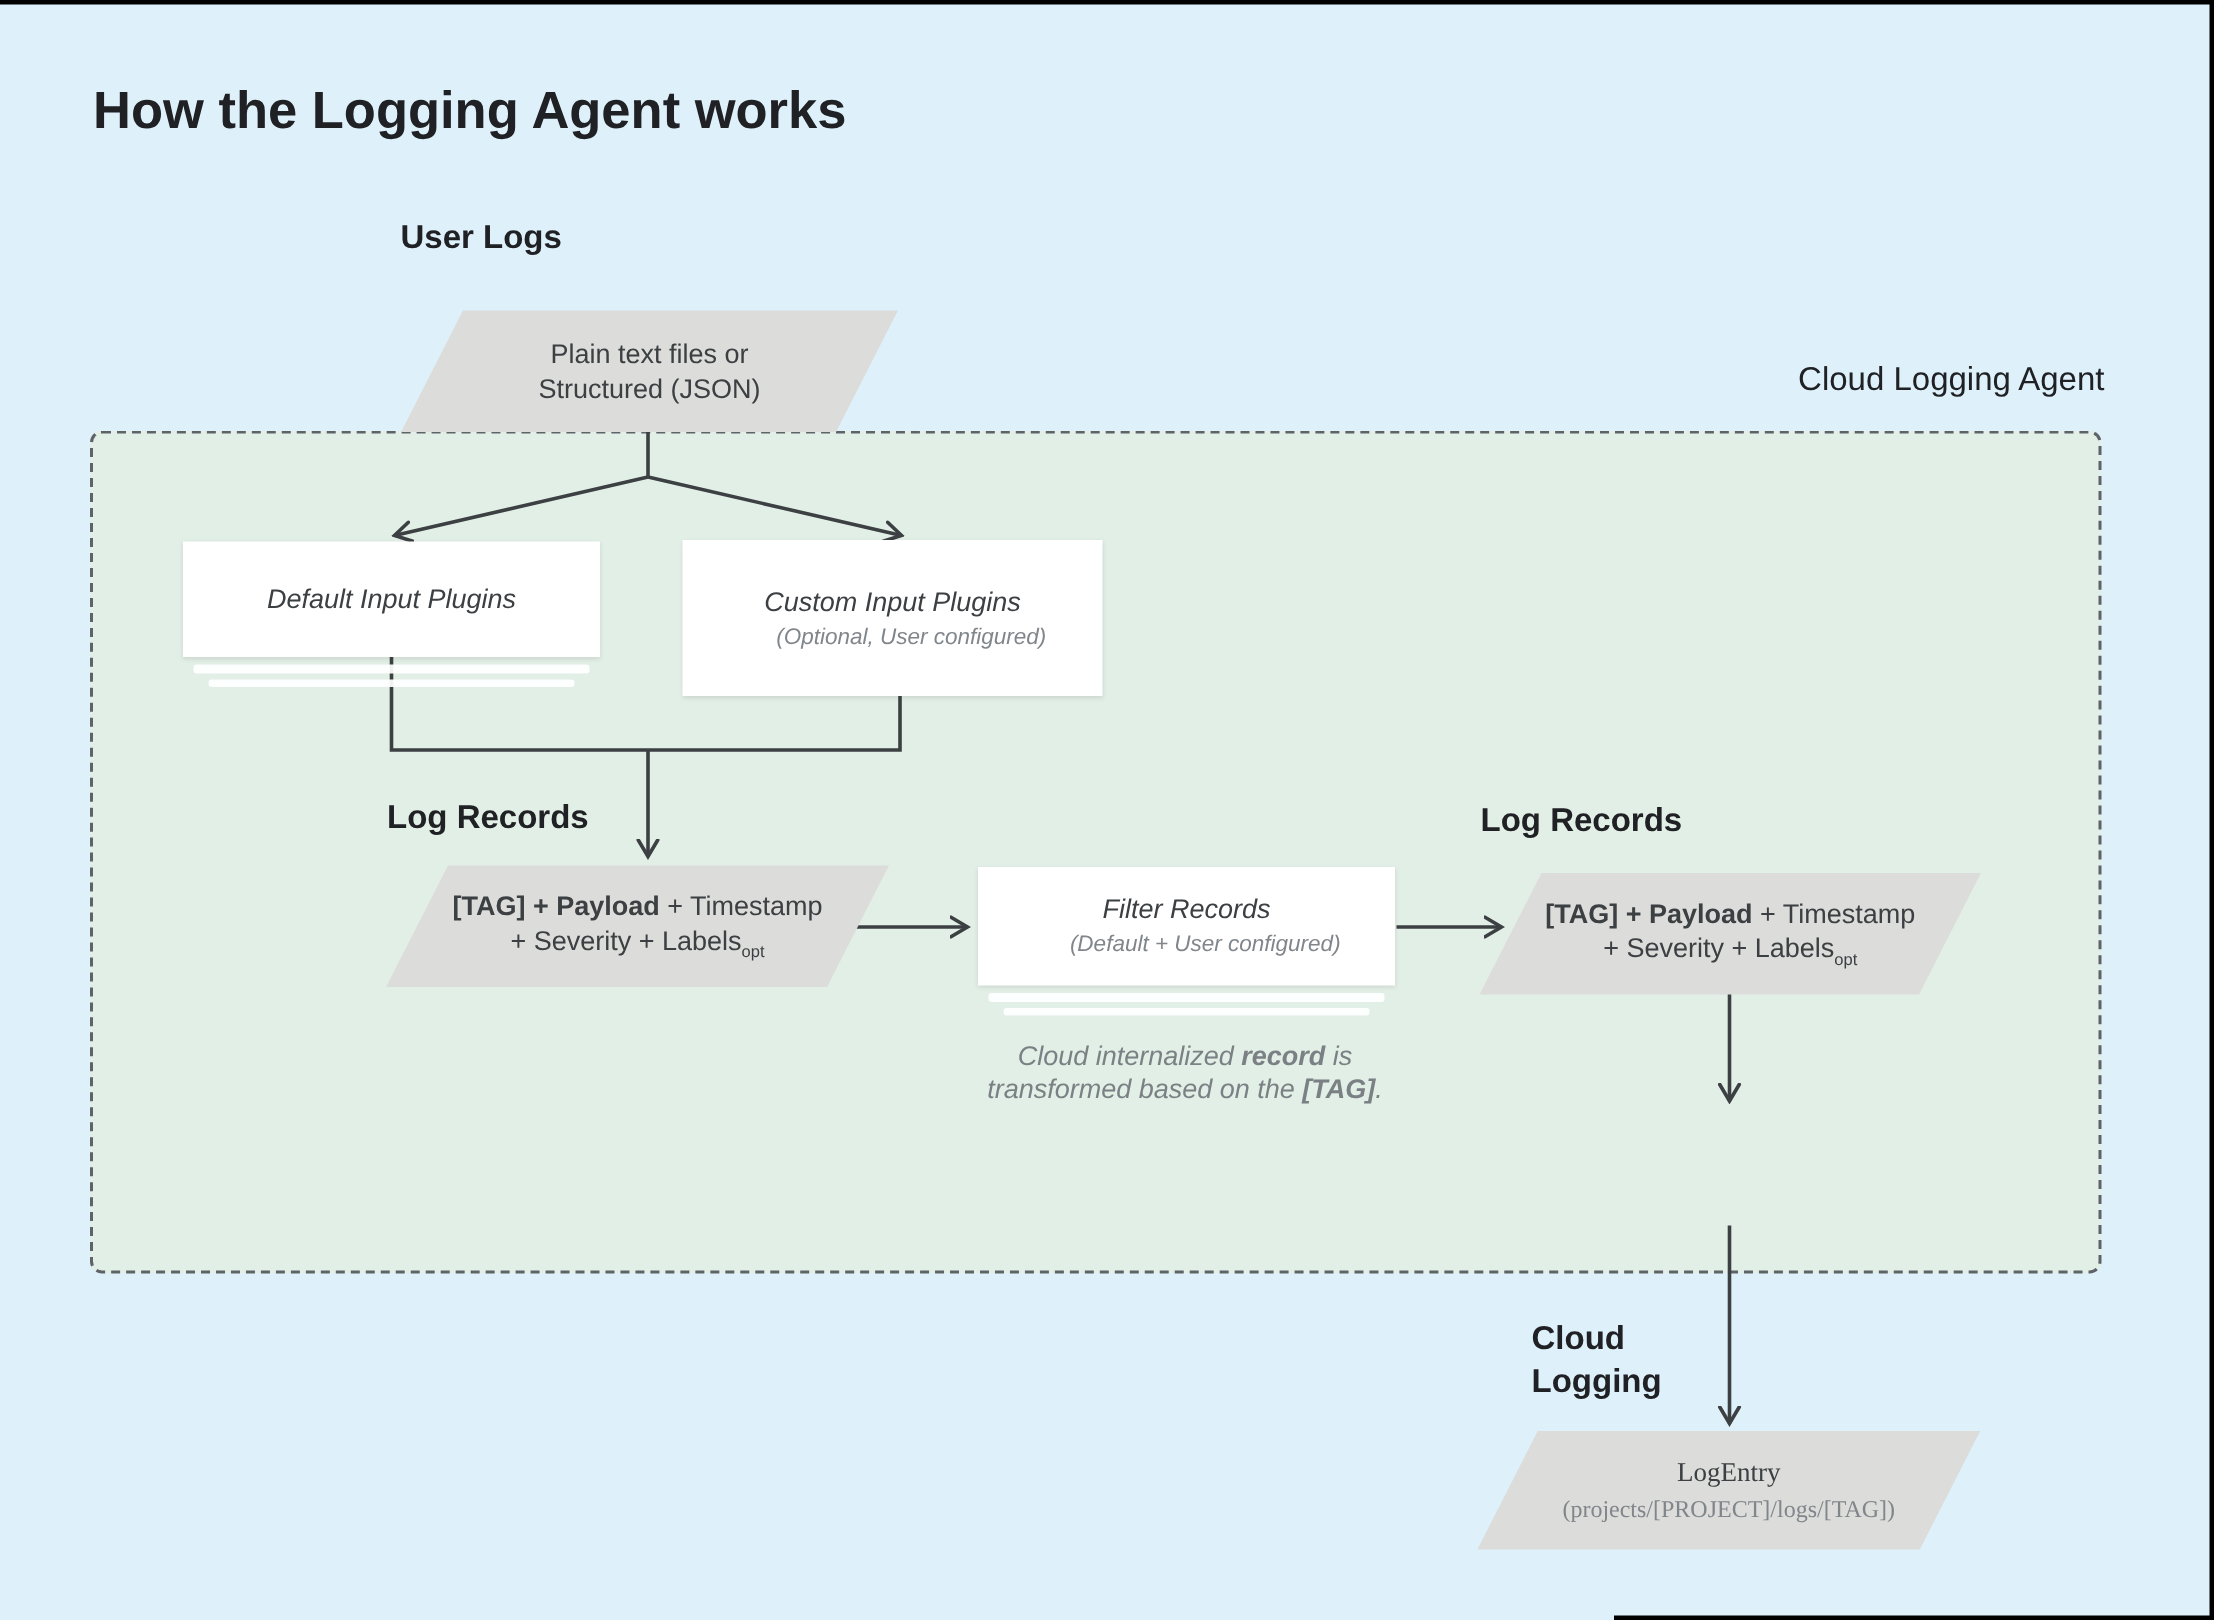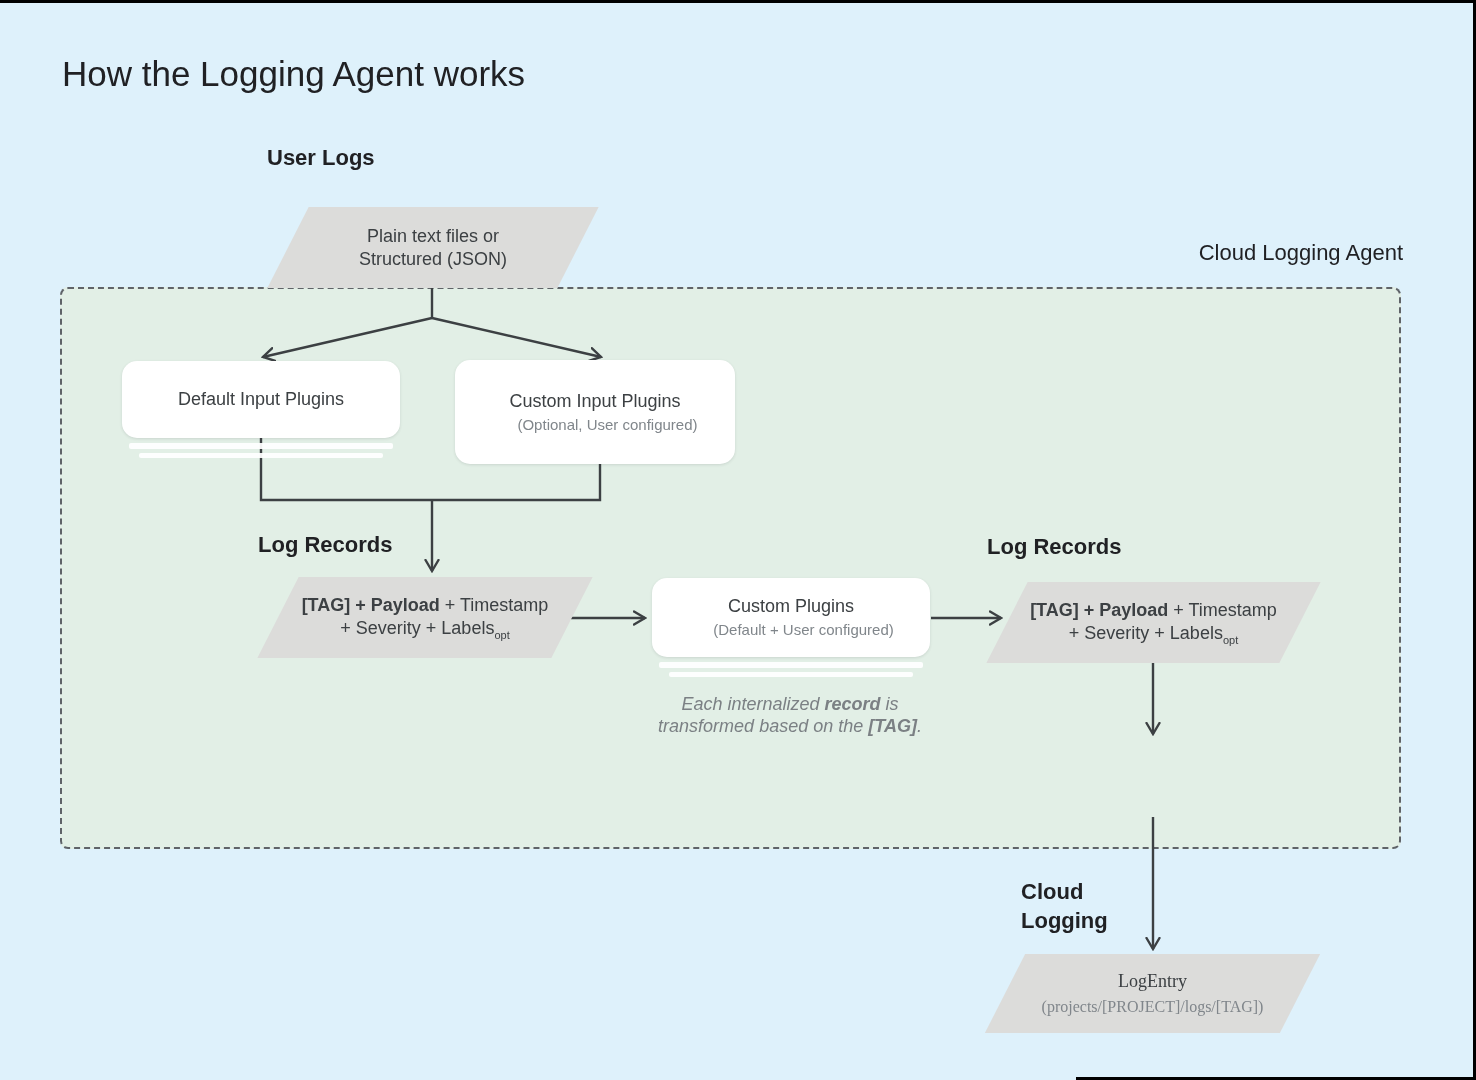--- a/index.html
+++ b/index.html
@@ -5,21 +5,21 @@
   html,body{margin:0;padding:0;background:#000;}
   .screen{
     position:relative;width:1476px;height:1080px;background:#def1fb;
     font-family:"Liberation Sans",sans-serif;overflow:hidden;
   }
   .edge{position:absolute;background:#000;z-index:9;}
   .edge-top{left:0;top:0;width:1476px;height:3px;}
   .edge-right{right:0;top:0;width:3px;height:1080px;}
   .edge-bottom{right:0;bottom:0;width:400px;height:3px;}
 
-  .title{position:absolute;left:62px;top:54px;font-size:35px;font-weight:400;color:#202124;z-index:4;}
+  .title{position:absolute;left:62px;top:54px;font-size:35px;font-weight:700;color:#202124;z-index:4;}
 
   .lbl{position:absolute;font-size:22px;font-weight:700;color:#202124;z-index:4;white-space:nowrap;}
   .lbl.medium{font-weight:500;}
   .lbl .ln{line-height:29px;}
 
   .panel{
     position:absolute;left:60px;top:287px;width:1341px;height:562px;
     background:#e2efe6;border:2px dashed #5f6368;border-radius:8px;
     box-sizing:border-box;z-index:1;
   }
@@ -32,24 +32,24 @@
     position:absolute;left:-10px;top:0;right:-10px;bottom:0;
     display:flex;flex-direction:column;align-items:center;justify-content:center;
     font-size:18px;line-height:23px;color:#3c4043;text-align:center;
   }
   .pgram .t{font-size:18px;color:#3c4043;}
   .pgram .s{font-size:16px;color:#80868b;margin-top:2px;}
   .b{font-weight:700;}
   .opt{font-size:11px;position:relative;top:5px;}
 
   .node{
-    position:absolute;z-index:3;background:#fff;border-radius:15px;
+    position:absolute;z-index:3;background:#fff;border-radius:0;
     box-shadow:0 1px 3px rgba(60,64,67,.14);
     display:flex;flex-direction:column;align-items:center;justify-content:center;
-    text-align:center;gap:4px;
+    text-align:center;gap:4px;font-style:italic;
   }
   .node .t{font-size:18px;color:#3c4043;line-height:21px;}
   .node .s{font-size:15px;color:#80868b;line-height:18px;margin-left:25px;}
 
   .bar{position:absolute;z-index:3;background:rgba(255,255,255,.93);border-radius:2px;}
 
   .note{
     position:absolute;left:613px;top:693px;width:354px;z-index:3;
     text-align:center;font-style:italic;font-size:18px;line-height:22px;color:#7b8084;
   }
@@ -118,28 +118,28 @@
 
   <div class="pgram" style="left:278px;top:577px;width:294px;height:81px;">
     <div class="bg"></div>
     <div class="txt">
       <div><span class="b">[TAG] + Payload</span><span> + Timestamp</span></div>
       <div><span>+ Severity + Labels</span><span class="opt">opt</span></div>
     </div>
   </div>
 
   <div class="node" style="left:652px;top:578px;width:278px;height:79px;">
-    <div class="t">Custom Plugins</div>
+    <div class="t">Filter Records</div>
     <div class="s">(Default + User configured)</div>
   </div>
   <div class="bar" style="left:659px;top:662px;width:264px;height:6px;"></div>
   <div class="bar" style="left:669px;top:672px;width:244px;height:5px;"></div>
 
   <div class="note">
-    <div><span>Each internalized </span><span class="b">record</span><span> is</span></div>
+    <div><span>Cloud internalized </span><span class="b">record</span><span> is</span></div>
     <div><span>transformed based on the </span><span class="b">[TAG]</span><span>.</span></div>
   </div>
 
   <div class="pgram" style="left:1007px;top:582px;width:293px;height:81px;">
     <div class="bg"></div>
     <div class="txt">
       <div><span class="b">[TAG] + Payload</span><span> + Timestamp</span></div>
       <div><span>+ Severity + Labels</span><span class="opt">opt</span></div>
     </div>
   </div>

